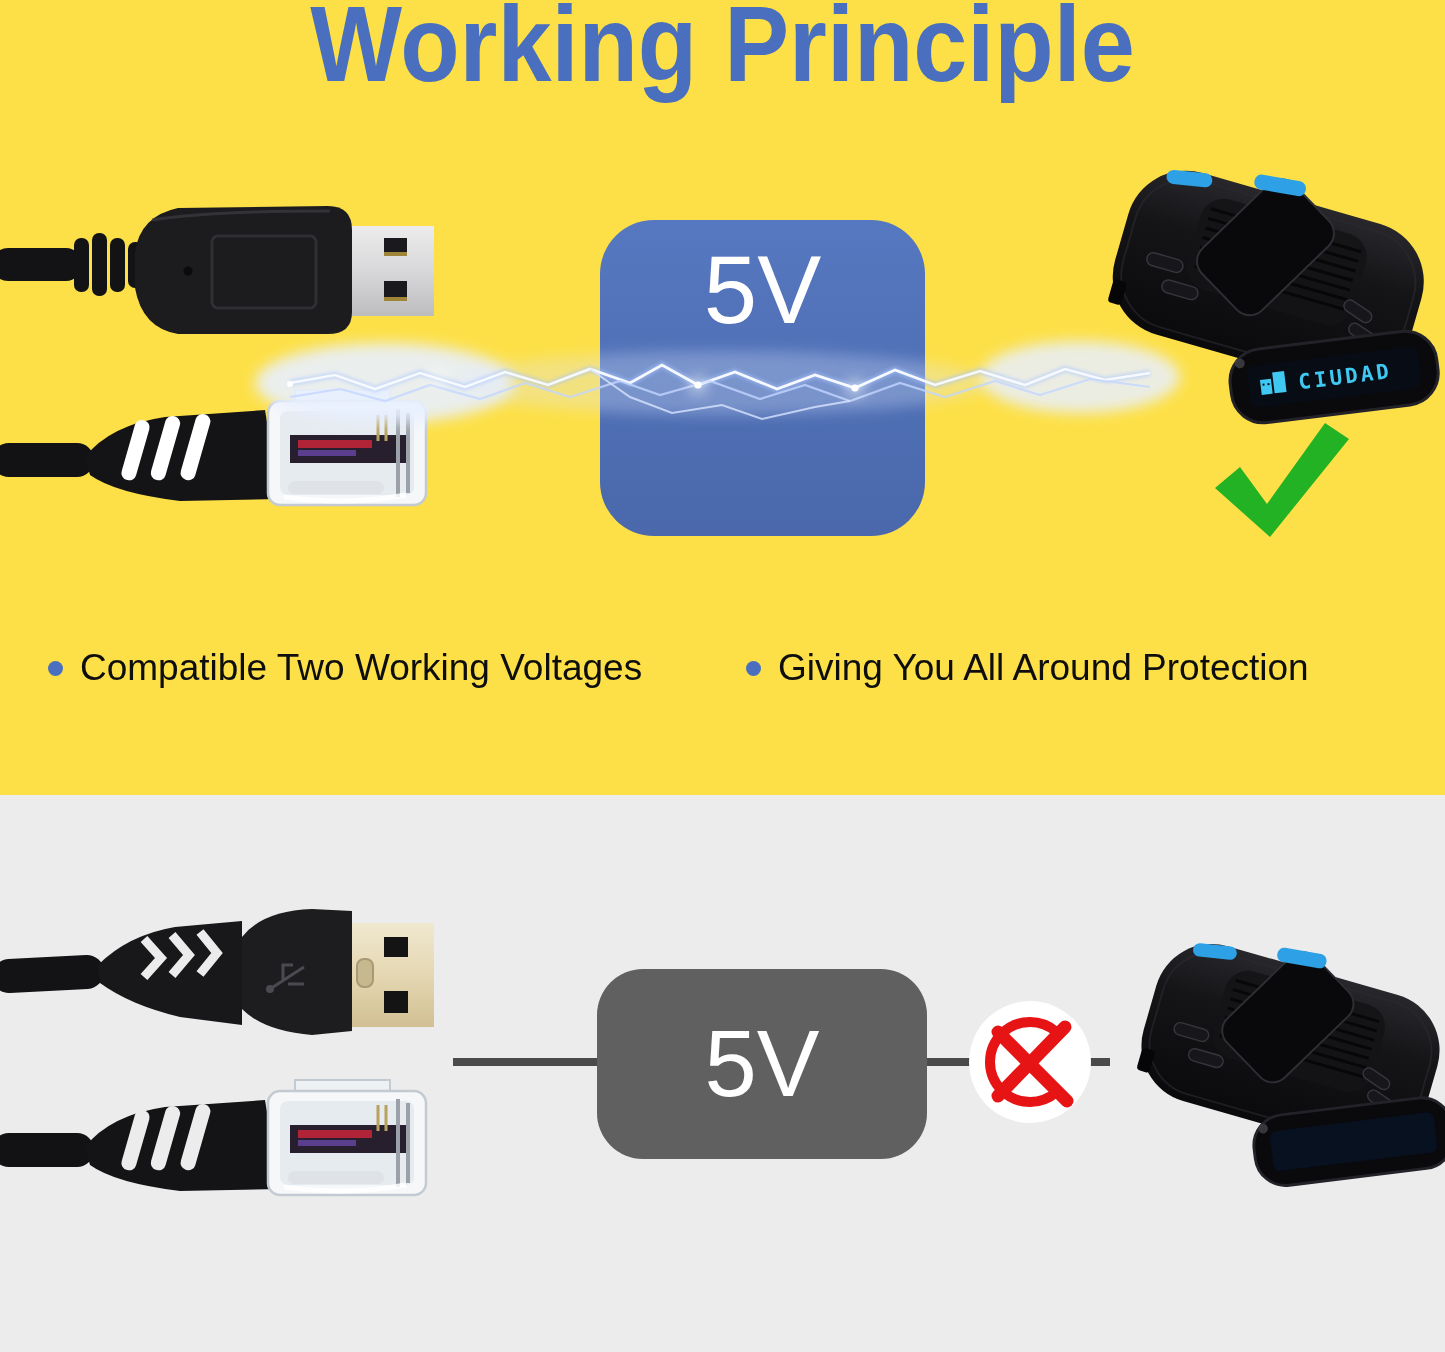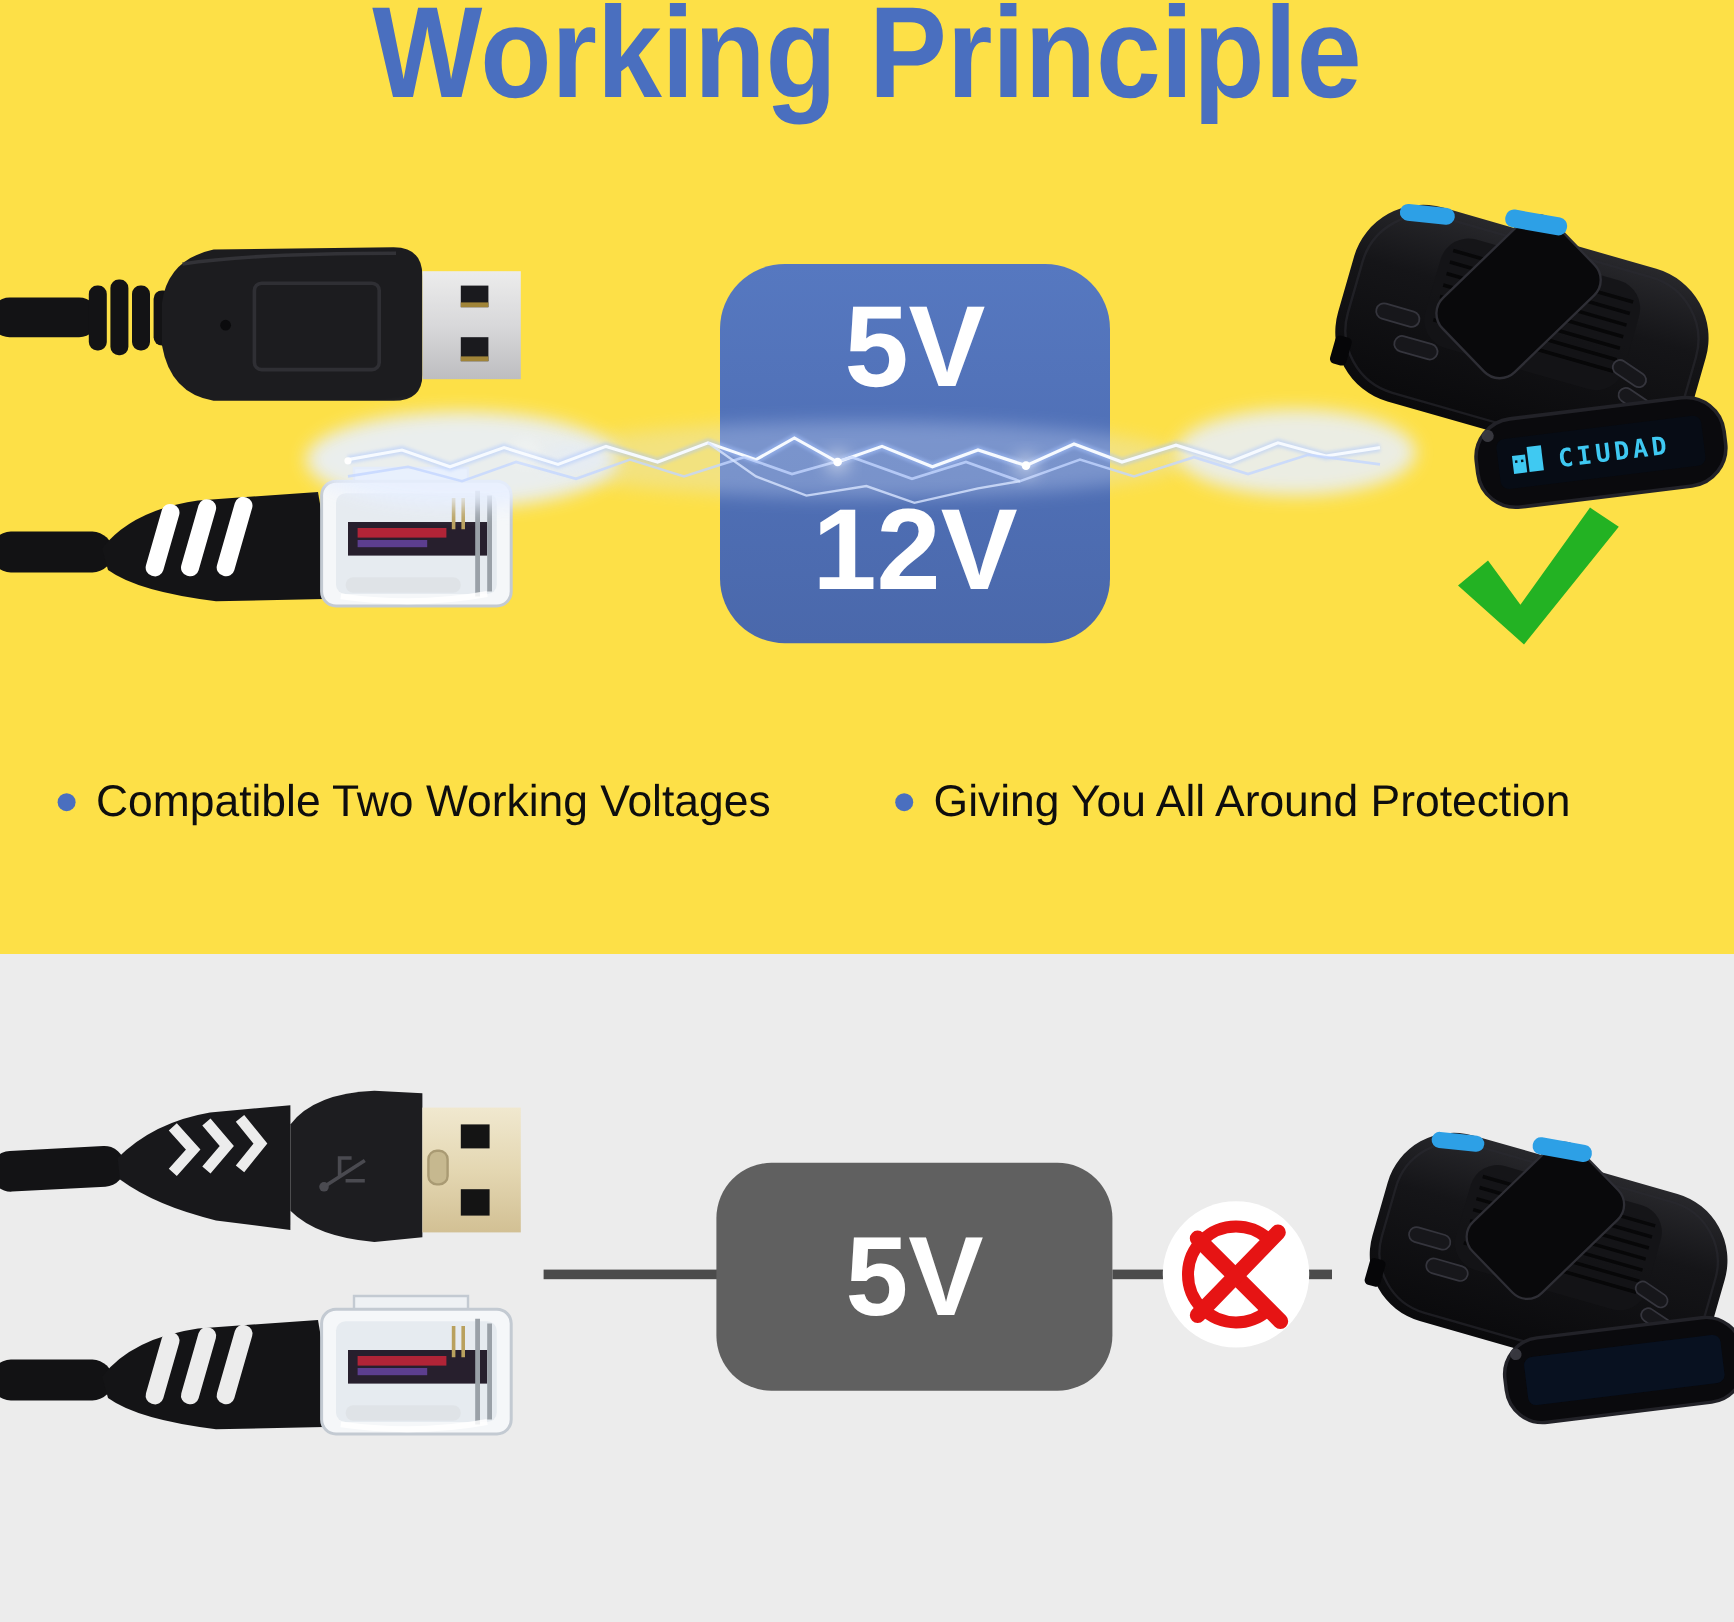--- a/index.html
+++ b/index.html
@@ -15,21 +15,21 @@
     transform:scaleX(.9);transform-origin:50% 0;letter-spacing:0px;line-height:1.0;
   }
   
   #voltage-box{
     position:absolute;left:600px;top:220px;width:325px;height:316px;
     border-radius:54px;background:linear-gradient(180deg,#5678c0 0%,#4f6fb5 55%,#4a68ab 100%);
     display:flex;flex-direction:column;justify-content:space-between;
     padding:20px 0 26px 0;box-sizing:border-box;z-index:2;
   }
   .voltage-line{
-    text-align:center;font-size:96px;font-weight:bold;color:#ffffff;line-height:1.05;
+    text-align:center;font-size:96px;font-weight:normal;color:#ffffff;line-height:1.05;
   }
   
   .bullet-row{
     position:absolute;top:646px;height:44px;display:flex;align-items:center;gap:17px;
     font-size:37px;color:#0e0e0e;line-height:44px;white-space:nowrap;z-index:3;
   }
   .bullet-dot{width:15px;height:15px;border-radius:50%;background:#4a6fbf;flex:0 0 auto;}
   
   #bottom-panel{
     position:absolute;left:0;top:795px;width:1445px;height:557px;background:#ececec;
@@ -139,21 +139,20 @@
     <rect x="384" y="60" width="23" height="4" fill="#a08438"></rect>
     <rect x="384" y="105" width="23" height="4" fill="#a08438"></rect>
   </svg>
 
   <svg class="abs" style="left:0;top:395px;--bg:#ffffff" width="450" height="130" viewBox="0 0 450 130">
     <use href="#sym-rj11"></use>
   </svg>
 
   <div id="voltage-box">
     <div class="voltage-line">5V</div>
-    <div class="voltage-line">12V</div>
   </div>
 
   <svg class="abs" style="left:290px;top:325px;z-index:5" width="860" height="110" viewBox="0 0 860 110">
     <ellipse cx="95" cy="58" rx="130" ry="40" fill="#e8f0ff" opacity=".9" filter="url(#fSoft)"></ellipse>
     <ellipse cx="430" cy="58" rx="270" ry="32" fill="#dce7ff" opacity=".30" filter="url(#fSoft)"></ellipse>
     <ellipse cx="790" cy="52" rx="100" ry="36" fill="#e8f0ff" opacity=".85" filter="url(#fSoft)"></ellipse>
     <g fill="none" stroke-linejoin="miter">
       <path d="M0,58 L45,50 L85,64 L130,48 L175,62 L215,47 L258,60 L300,44 L340,58 L372,40 L408,60 L445,47 L487,64 L525,50 L565,63 L605,45 L645,60 L690,46 L735,60 L775,44 L815,55 L860,48" stroke="#a8c4ff" stroke-width="7" opacity=".45" filter="url(#fBolt)"></path>
       <path d="M0,58 L45,50 L85,64 L130,48 L175,62 L215,47 L258,60 L300,44 L340,58 L372,40 L408,60 L445,47 L487,64 L525,50 L565,63 L605,45 L645,60 L690,46 L735,60 L775,44 L815,55 L860,48" stroke="#f6faff" stroke-width="2.6"></path>
       <path d="M0,72 L50,64 L95,76 L140,60 L190,74 L235,58 L280,72 L330,56 L370,70 L420,56 L470,74 L515,60 L560,76 L610,58 L655,72 L705,56 L750,70 L800,54 L860,62" stroke="#c3d6ff" stroke-width="2.2" opacity=".8"></path>

